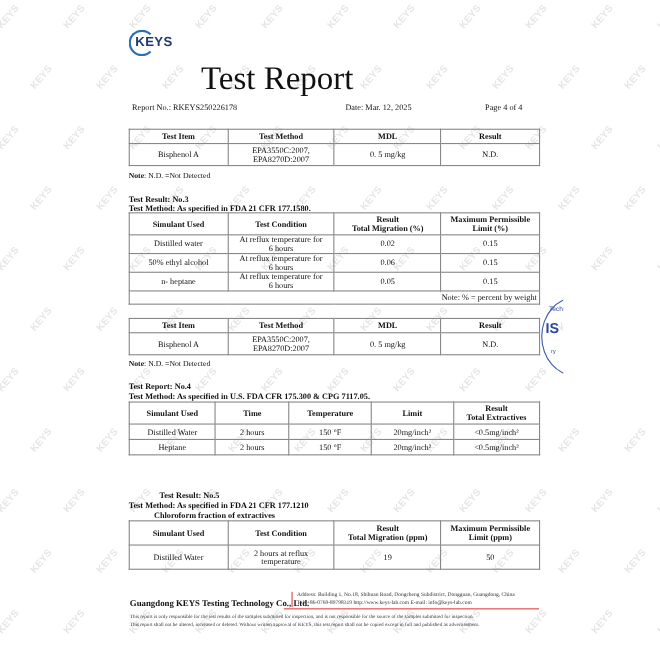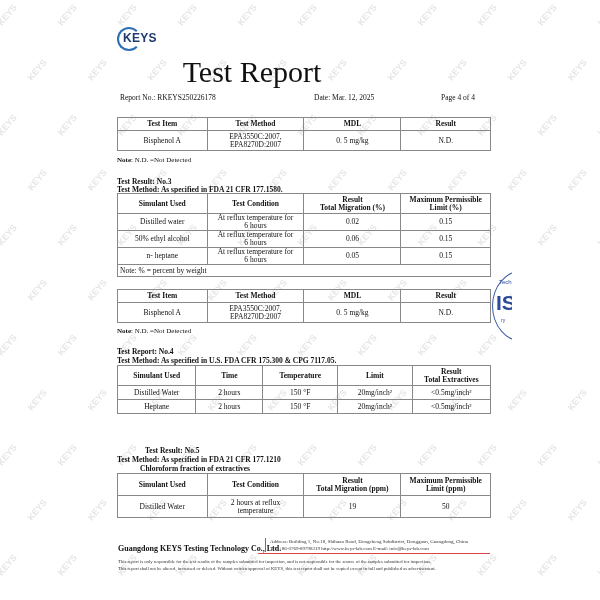--- a/index.html
+++ b/index.html
@@ -20,21 +20,21 @@
   .note { position:absolute; font-size:7px; }
   .sec { position:absolute; font-size:7.5px; font-weight:bold; }
   .footer-co { position:absolute; left:118px; top:544px; font-size:8px; font-weight:bold; }
   .footer-addr { position:absolute; left:265px; top:538px; font-size:5px; line-height:7px; color:#333;
                  border-left:1px solid #d44; padding-left:4px; }
   .footer-line { position:absolute; left:258px; top:553px; width:232px; height:1px; background:#d44; }
   .disclaimer { position:absolute; left:118px; top:558px; font-size:4.7px; line-height:7px; color:#333; width:380px; }
   .stamp { position:absolute; left:492px; top:270px; width:60px; height:70px; border:1.5px solid #3a5aa8;
            border-radius:50%; color:#2a4a9a; font-family:"Liberation Sans", sans-serif; }
   .stamp .s1 { position:absolute; left:6px; top:8px; font-size:6px; }
-  .stamp .s2 { position:absolute; left:3px; top:20px; font-size:21px; font-weight:bold; }
+  .stamp .s2 { position:absolute; left:3px; top:20px; font-size:13px; font-weight:bold; }
   .stamp .s3 { position:absolute; left:8px; top:46px; font-size:5px; }
   .cover { position:absolute; left:512px; top:250px; width:88px; height:110px; background:#fff; }
 </style>
 </head>
 <body>
 
 <div id="watermarks">
     <span class="wm" style="left: -4.54545px; top: 10px;">KEYS</span>
     <span class="wm" style="left: 55.4545px; top: 10px;">KEYS</span>
     <span class="wm" style="left: 115.455px; top: 10px;">KEYS</span>
@@ -215,21 +215,21 @@
         <td>0.06</td>
         <td>0.15</td>
       </tr>
       <tr style="height:17px">
         <td>n- heptane</td>
         <td>At reflux temperature for<br>6 hours</td>
         <td>0.05</td>
         <td>0.15</td>
       </tr>
       <tr style="height:12px">
-        <td colspan="4" style="text-align:left">Note: % = percent by weight</td>
+        <td colspan="4" style="text-align:right">Note: % = percent by weight</td>
       </tr>
     </tbody>
   </table>
 
 <table id="t2" style="left:117px; top:289px; width:374px;">
     <colgroup>
       <col style="width:24%">
       <col style="width:26%">
       <col style="width:26%">
       <col style="width:24%">

